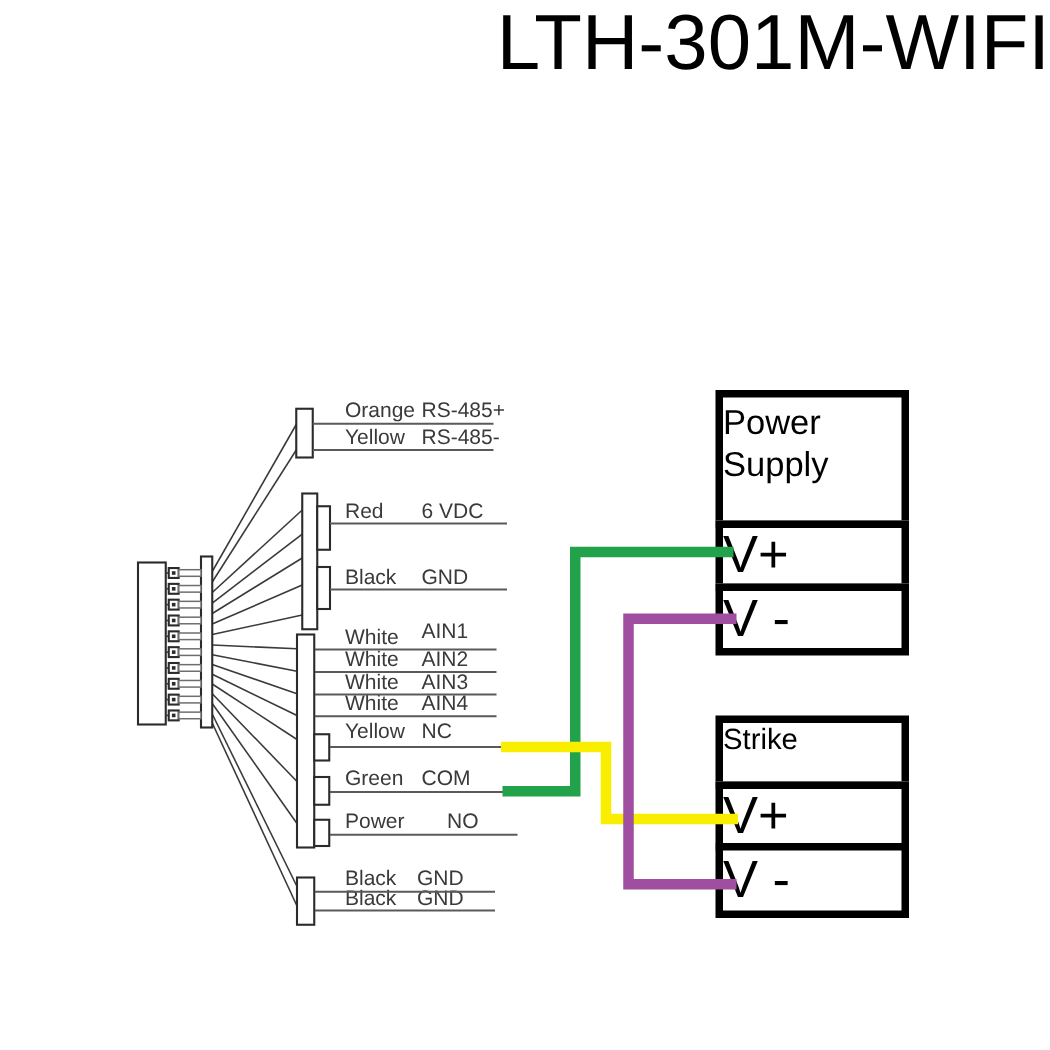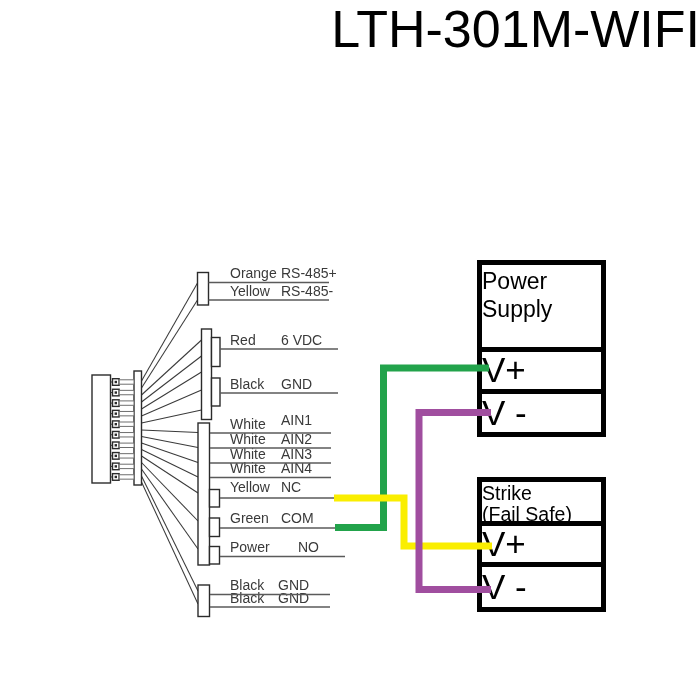--- a/index.html
+++ b/index.html
@@ -67,21 +67,20 @@
 
   <div class="cell hdr-power">
     <div>Power</div>
     <div>Supply</div>
   </div>
   <div class="cell term pw-vp">V+</div>
   <div class="cell term pw-vm">V -</div>
 
   <div class="cell hdr-strike">
     <div>Strike</div>
-    <div>(Fail Safe)</div>
   </div>
   <div class="cell term st-vp">V+</div>
   <div class="cell term st-vm">V -</div>
 
   <svg id="diagram" width="700" height="700" viewBox="0 0 700 700">
 
     <g id="fans">
         <line x1="141.5" y1="381" x2="197.5" y2="283" class="fan"></line>
         <line x1="141.5" y1="388" x2="197.5" y2="300" class="fan"></line>
         <line x1="141.5" y1="395" x2="201.5" y2="340" class="fan"></line>

